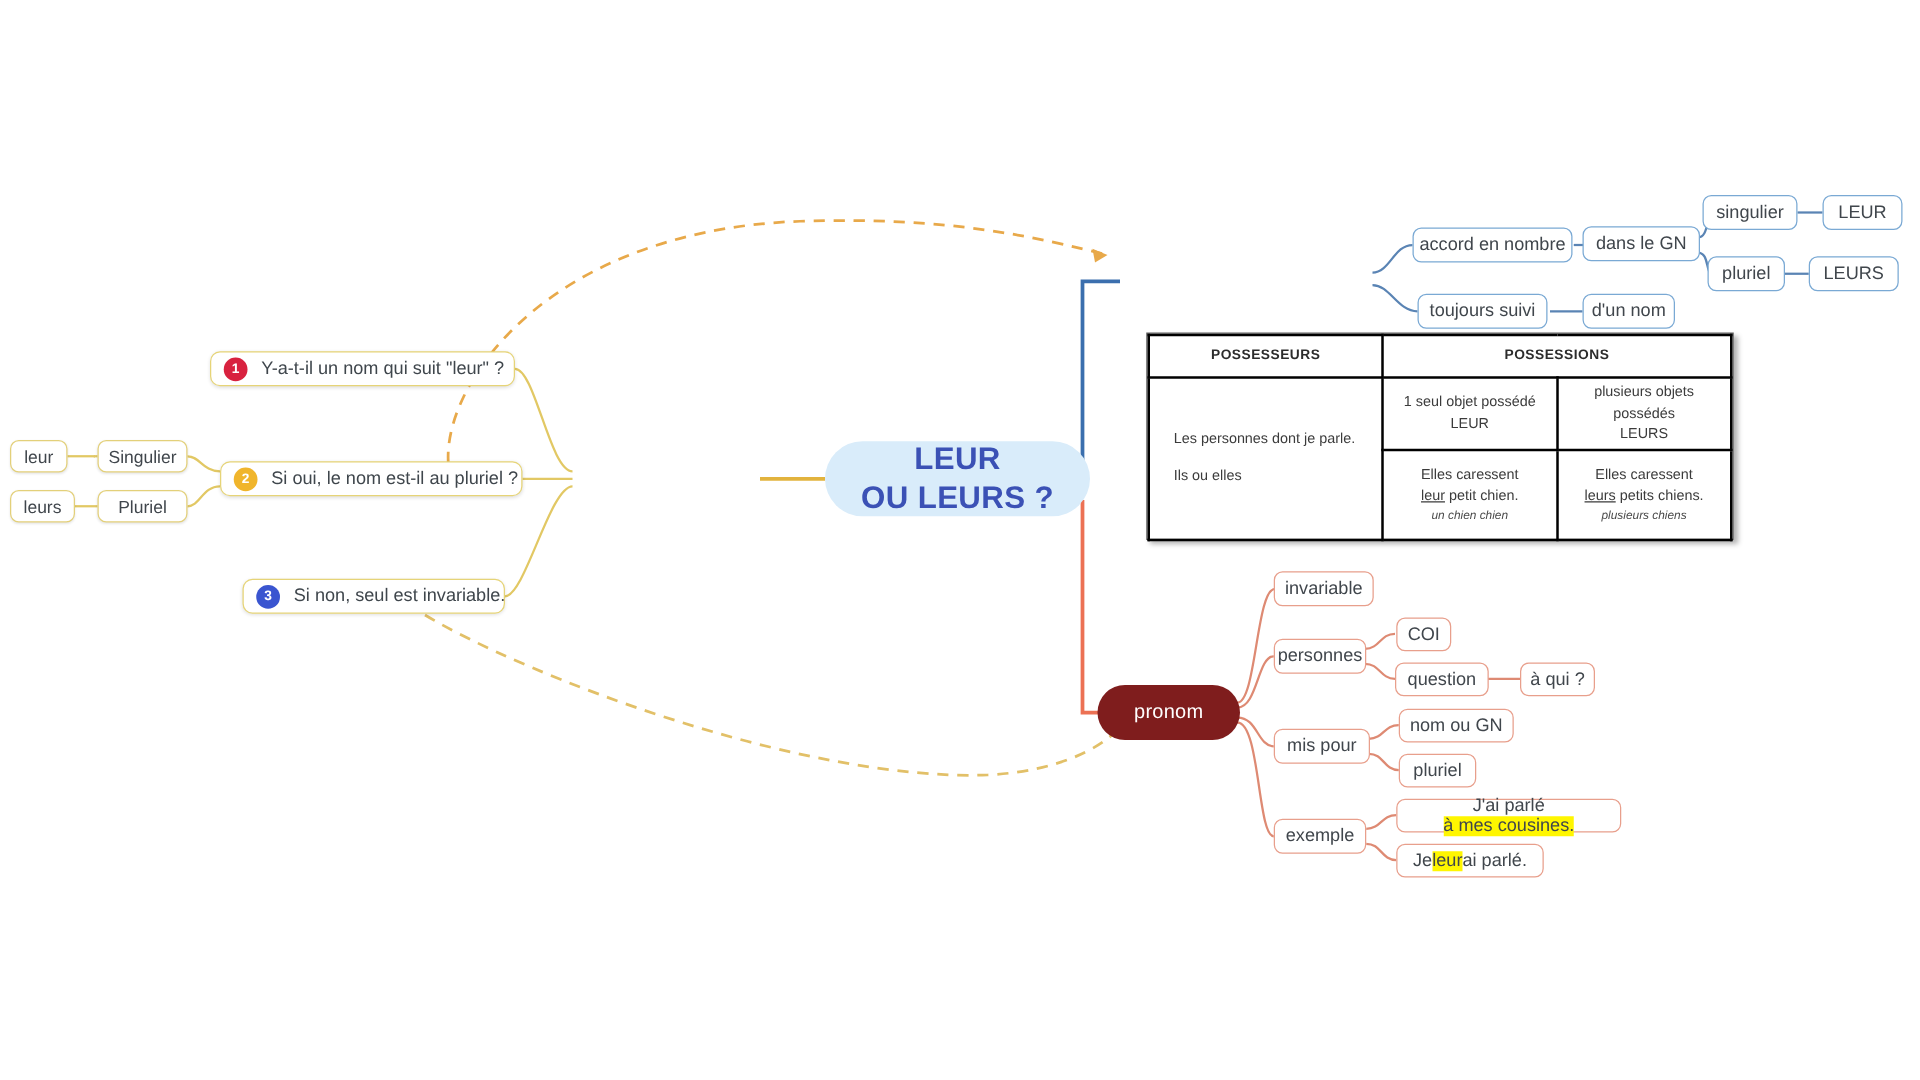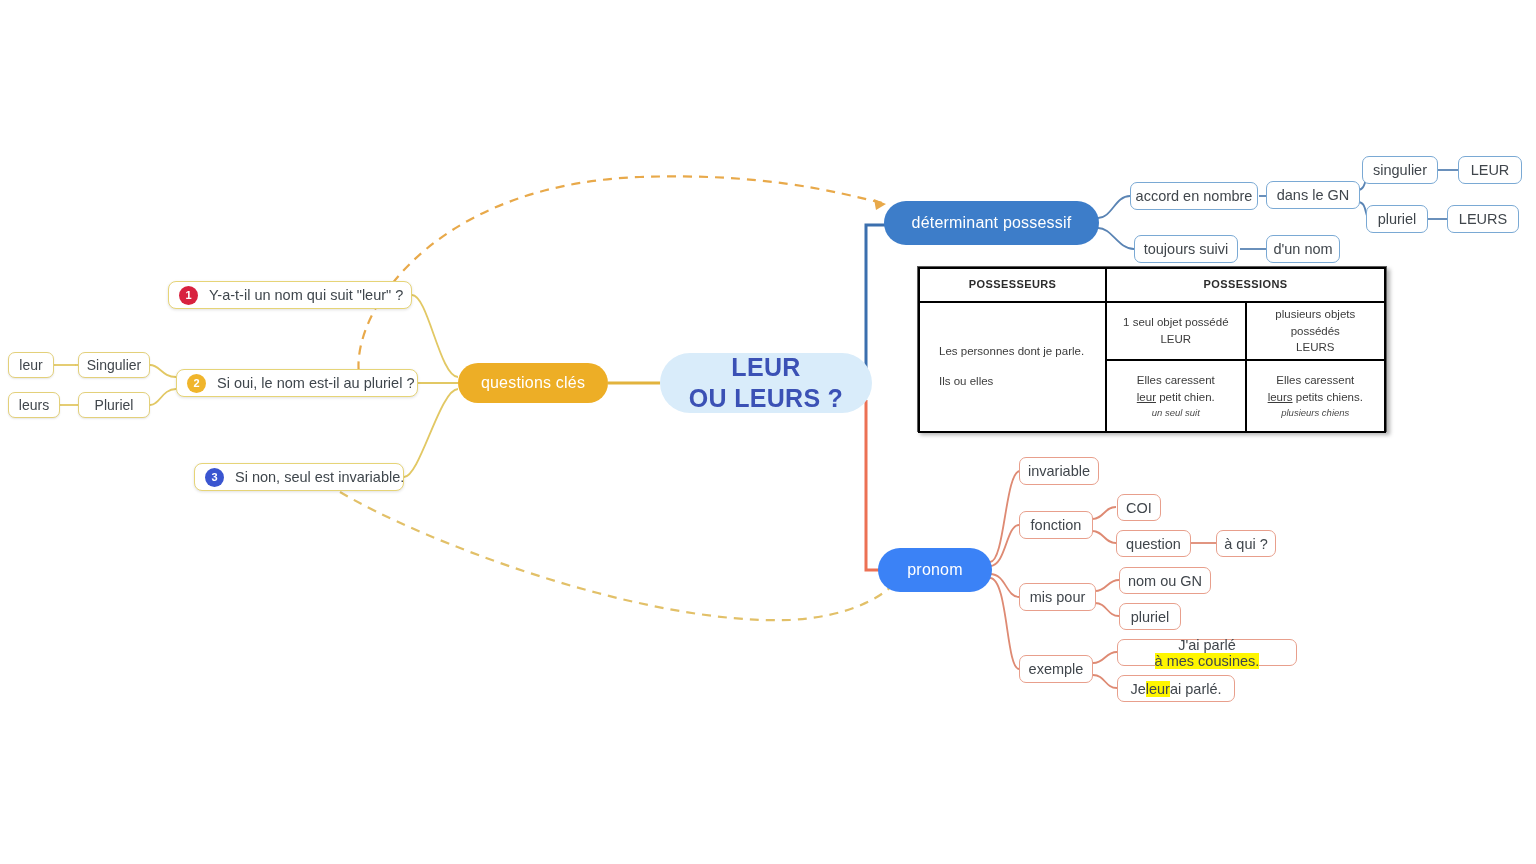--- a/index.html
+++ b/index.html
@@ -51,21 +51,21 @@
   }
 
   
   .pill {
     border-radius: 22px;
     color: #ffffff;
     font-size: 16px;
     letter-spacing: .2px;
   }
   .pill.blue   { background: #3d7dc9; }
-  .pill.orange { background: #3b82f6; align-items: center; }
+  .pill.orange { background: #7f1d1d; align-items: center; }
   .pill.yellow { background: #edae26; }
 
   
   .box {
     border-radius: 7px;
     background: #ffffff;
     border: 1.6px solid #8fb4d6;
     color: #444a4f;
     font-size: 14.5px;
     padding: 0 9px;
@@ -210,23 +210,20 @@
     <polygon points="886,204 874,199 876,210" fill="#e8a94a"></polygon>
 
     <path d="M340,492 C420,540 640,625 790,620 C845,617 878,600 894,584" fill="none" stroke="#e2c068" stroke-width="2.2" stroke-dasharray="9 7"></path>
   </svg>
 
   <div class="node central" style="left:660px; top:353px; width:212px; height:60px;">
     <div>LEUR</div>
     <div>OU LEURS ?</div>
   </div>
 
-  <div class="node pill blue" style="left:884px; top:201px; width:215px; height:44px;">
-    <span>déterminant possessif</span>
-  </div>
 
   <div class="node box blue" style="left:1130px; top:182px; width:128px; height:28px;">
     <span>accord en nombre</span>
   </div>
 
   <div class="node box blue" style="left:1266px; top:181px; width:94px; height:28px;">
     <span>dans le GN</span>
   </div>
 
   <div class="node box blue" style="left:1362px; top:156px; width:76px; height:28px;">
@@ -255,21 +252,21 @@
 
   <div class="node pill orange" style="left:878px; top:548px; width:114px; height:44px;">
     <span>pronom</span>
   </div>
 
   <div class="node box orange" style="left:1019px; top:457px; width:80px; height:28px;">
     <span>invariable</span>
   </div>
 
   <div class="node box orange" style="left:1019px; top:511px; width:74px; height:28px;">
-    <span>fonction</span>
+    <span>personnes</span>
   </div>
 
   <div class="node box orange" style="left:1117px; top:494px; width:44px; height:27px;">
     <span>COI</span>
   </div>
 
   <div class="node box orange" style="left:1116px; top:530px; width:75px; height:27px;">
     <span>question</span>
   </div>
 
@@ -298,23 +295,20 @@
       <span class="hl">à mes cousines.</span>
       <span></span>
   </div>
 
   <div class="node box orange" style="left:1117px; top:675px; width:118px; height:27px;justify-content:center;">
     <span>Je </span>
       <span class="hl">leur</span>
       <span> ai parlé.</span>
   </div>
 
-  <div class="node pill yellow" style="left:458px; top:363px; width:150px; height:40px;">
-    <span>questions clés</span>
-  </div>
 
   <div class="node qbox" style="left:168px; top:281px; width:244px; height:28px;">
     <span class="badge red">1</span>
     <span>Y-a-t-il un nom qui suit "leur" ?</span>
   </div>
 
   <div class="node qbox" style="left:176px; top:369px; width:242px; height:28px;">
     <span class="badge yellow">2</span>
     <span>Si oui, le nom est-il au pluriel ?</span>
   </div>
@@ -358,21 +352,21 @@
         </td>
         <td class="colhead">
           <span class="tbl-line2">plusieurs objets possédés</span>
           <span class="tbl-line2">LEURS</span>
         </td>
       </tr>
       <tr>
         <td class="ex">
           <span class="tbl-line2">Elles caressent</span>
           <span class="tbl-line2"><u>leur</u><span> petit chien.</span></span>
-          <span class="tbl-line2 ital">un seul suit</span>
+          <span class="tbl-line2 ital">un chien chien</span>
         </td>
         <td class="ex">
           <span class="tbl-line2">Elles caressent</span>
           <span class="tbl-line2"><u>leurs</u><span> petits chiens.</span></span>
           <span class="tbl-line2 ital">plusieurs chiens</span>
         </td>
       </tr>
     </tbody>
       </table>
   </div>

